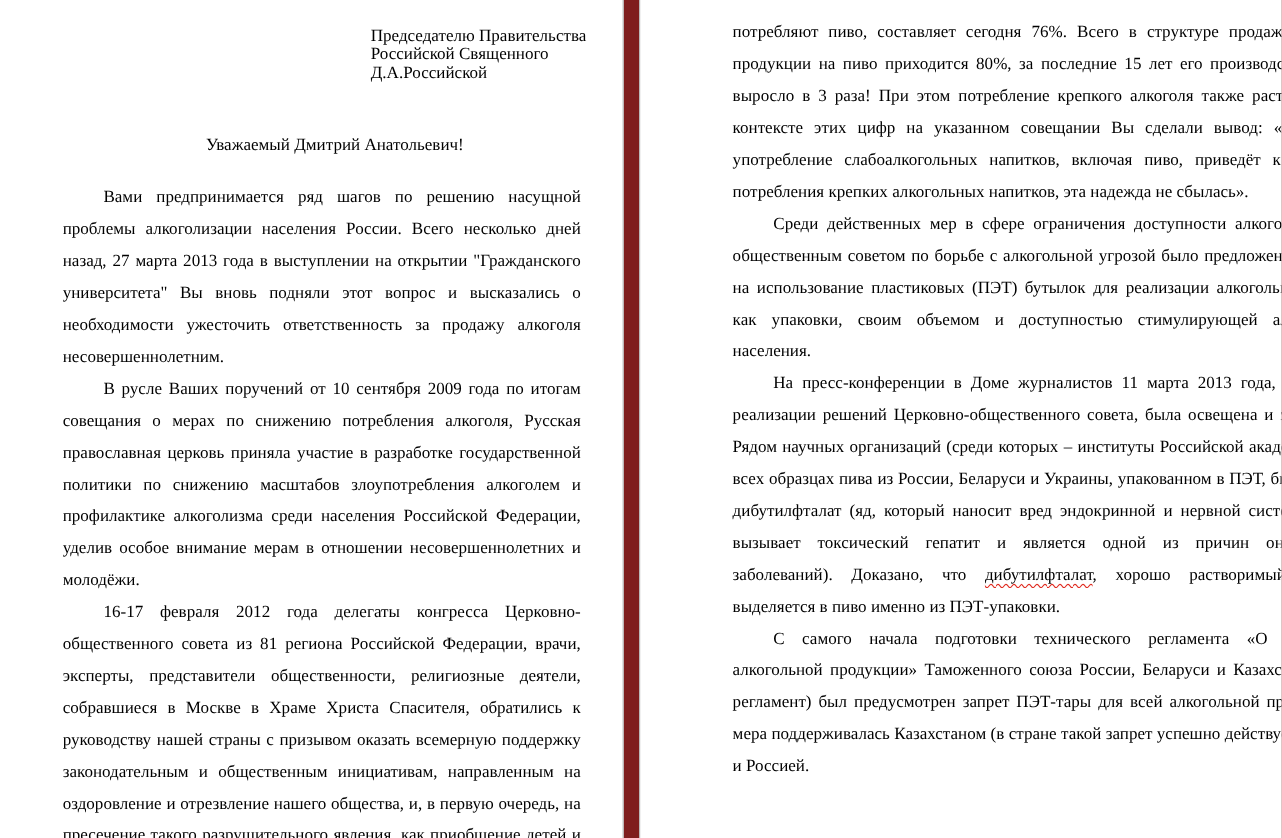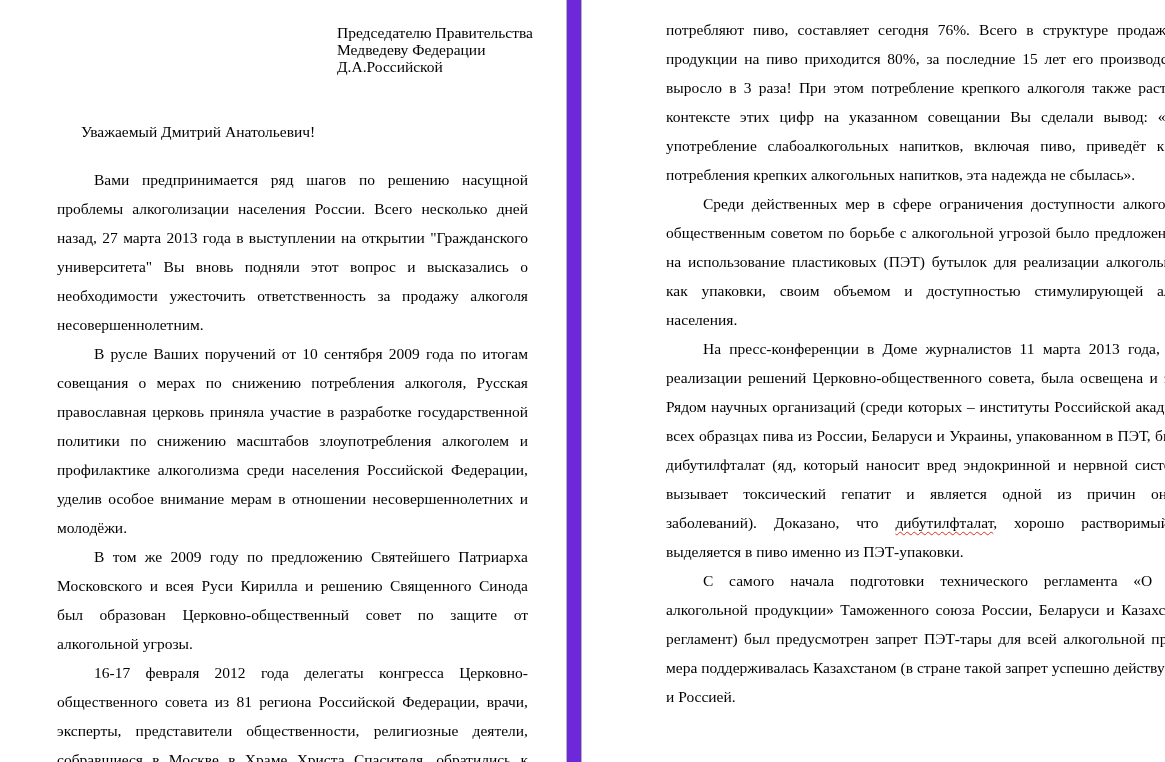--- a/index.html
+++ b/index.html
@@ -6,21 +6,21 @@
   body {
     width: 1165px; height: 762px;
     font-family: "Liberation Serif", "DejaVu Serif", serif;
     color: #000;
     background: #f7f7f7;
   }
   .screen {
     position: relative;
     width: 1165px; height: 762px;
     overflow: hidden;
-    background: #6d28d9;
+    background: #7f1d1d;
   }
   .page {
     position: absolute;
     top: 0;
     height: 762px;
     background: #ffffff;
     box-sizing: border-box;
   }
   .page-1 {
     left: 0; width: 567px;
@@ -42,20 +42,21 @@
     margin-left: 280px;
     font-size: 15.5px;
     line-height: 17px;
     text-align: left;
   }
   .recipient div { white-space: nowrap; }
   .salutation {
     margin-top: 42px;
     margin-bottom: 19px;
     margin-left: 24px;
+    text-align: center;
     line-height: 29px;
   }
   p.para { margin: 0; }
   p.para.indent { text-indent: 37px; }
   .spell-error {
     text-decoration-line: underline;
     text-decoration-style: wavy;
     text-decoration-color: #e02b20;
     text-decoration-thickness: 1px;
     text-underline-offset: 3px;
@@ -63,28 +64,27 @@
 </style>
 </head>
 <body>
 
 <div class="screen">
 
   <section class="page page-1">
     <div class="content">
       <div class="recipient">
         <div>Председателю Правительства</div>
-        <div>Медведеву Федерации</div>
+        <div>Российской Священного</div>
         <div>Д.А.Российской</div>
       </div>
       <div class="salutation">Уважаемый Дмитрий Анатольевич!</div>
       <div class="body-text">
           <p class="para indent"><span>Вами предпринимается ряд шагов по решению насущной проблемы алкоголизации населения России. Всего несколько дней назад, 27 марта 2013 года в выступлении на открытии "Гражданского университета" Вы вновь подняли этот вопрос и высказались о необходимости ужесточить ответственность за продажу алкоголя несовершеннолетним.</span></p>
           <p class="para indent"><span>В русле Ваших поручений от 10 сентября 2009 года по итогам совещания о мерах по снижению потребления алкоголя, Русская православная церковь приняла участие в разработке государственной политики по снижению масштабов злоупотребления алкоголем и профилактике алкоголизма среди населения Российской Федерации, уделив особое внимание мерам в отношении несовершеннолетних и молодёжи.</span></p>
-          <p class="para indent"><span>В том же 2009 году по предложению Святейшего Патриарха Московского и всея Руси Кирилла и решению Священного Синода был образован Церковно-общественный совет по защите от алкогольной угрозы.</span></p>
           <p class="para indent"><span>16-17 февраля 2012 года делегаты конгресса Церковно-общественного совета из 81 региона Российской Федерации, врачи, эксперты, представители общественности, религиозные деятели, собравшиеся в Москве в Храме Христа Спасителя, обратились к руководству нашей страны с призывом оказать всемерную поддержку законодательным и общественным инициативам, направленным на оздоровление и отрезвление нашего общества, и, в первую очередь, на пресечение такого разрушительного явления, как приобщение детей и молодежи к употреблению алкоголя.</span></p>
         </div>
     </div>
   </section>
 
   <section class="page page-2">
     <div class="content">
       <div class="body-text">
           <p class="para"><span>потребляют пиво, составляет сегодня 76%. Всего в структуре продаж алкогольной продукции на пиво приходится 80%, за последние 15 лет его производство в России выросло в 3 раза! При этом потребление крепкого алкоголя также растет. Именно в контексте этих цифр на указанном совещании Вы сделали вывод: «надежда, что употребление слабоалкогольных напитков, включая пиво, приведёт к вытеснению потребления крепких алкогольных напитков, эта надежда не сбылась».</span></p>
           <p class="para indent"><span>Среди действенных мер в сфере ограничения доступности алкоголя Церковно-общественным советом по борьбе с алкогольной угрозой было предложено запрещение на использование пластиковых (ПЭТ) бутылок для реализации алкогольных напитков как упаковки, своим объемом и доступностью стимулирующей алкоголизацию населения.</span></p>

